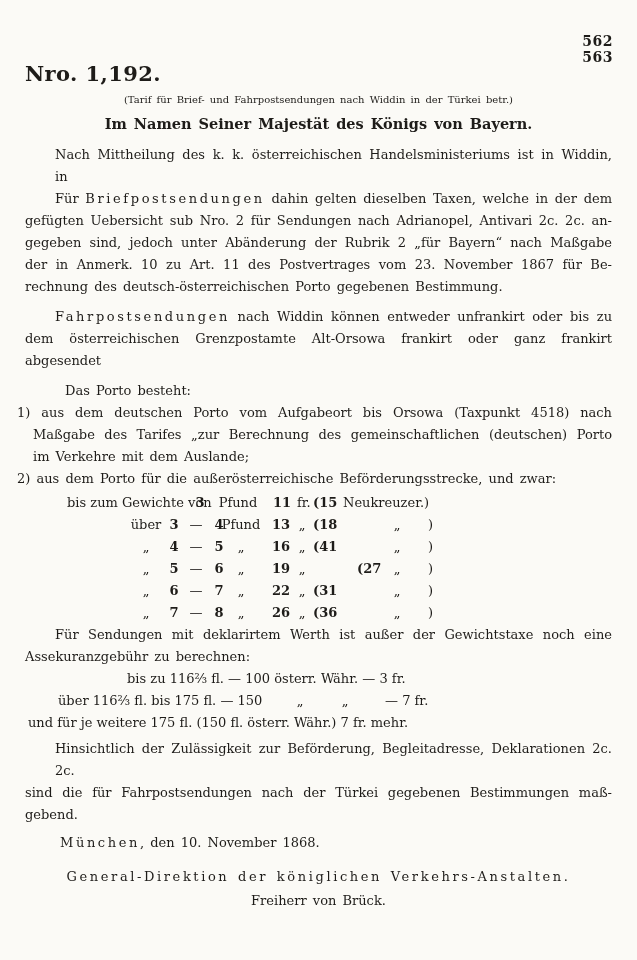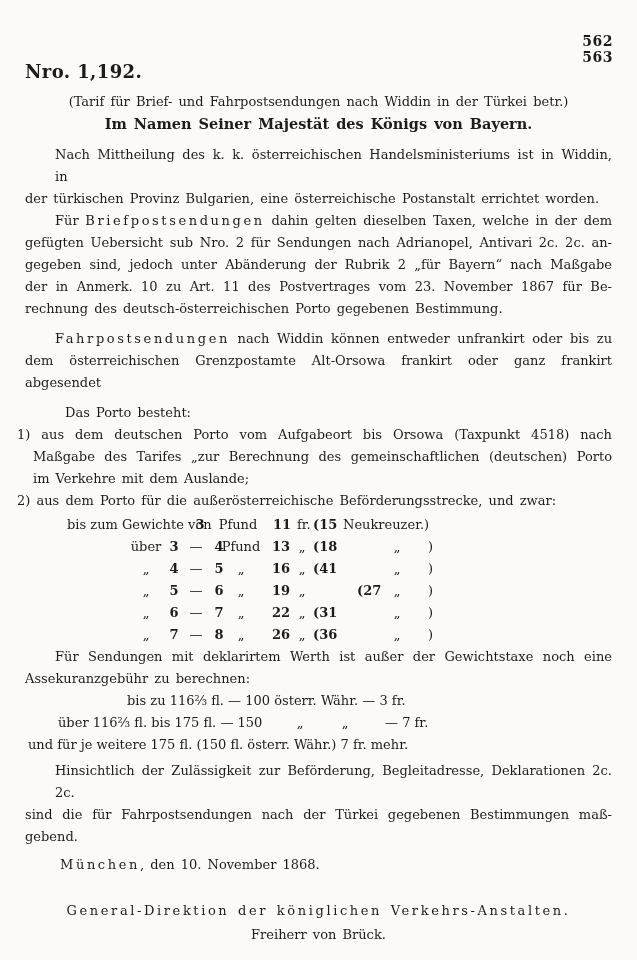--- a/index.html
+++ b/index.html
@@ -12,25 +12,25 @@
     font-size:13px;
     overflow:hidden;
   }
   .pagenums{
     position:absolute;top:33px;right:24px;
     text-align:right;font-weight:bold;font-size:14px;line-height:16px;
     letter-spacing:0.5px;
   }
   .docnum{
     position:absolute;top:61px;left:25px;
-    font-weight:bold;font-size:18px;letter-spacing:0.4px;
+    font-weight:bold;font-size:21px;letter-spacing:0.4px;
   }
   .subject{
     position:absolute;top:94px;left:0;width:100%;
-    text-align:center;font-size:13px;word-spacing:2px;
+    text-align:center;font-size:10px;word-spacing:2px;
   }
   .proclamation{
     position:absolute;top:115px;left:0;width:100%;
     text-align:center;font-weight:bold;font-size:14.5px;word-spacing:2px;
   }
   .bodyflow{
     position:absolute;top:144px;left:25px;width:587px;
   }
   .line{
     line-height:22px;min-height:22px;
@@ -52,21 +52,20 @@
   <div class="pagenums">
     <div>562</div>
     <div>563</div>
   </div>
   <div class="docnum">Nro. 1,192.</div>
   <div class="subject">(Tarif für Brief- und Fahrpostsendungen nach Widdin in der Türkei betr.)</div>
   <div class="proclamation">Im Namen Seiner Majestät des Königs von Bayern.</div>
   <div class="bodyflow">
       <div class="blk">
         <div class="line j" style="padding-left: 30px;"><span class="">Nach Mittheilung des k. k. österreichischen Handelsministeriums ist in Widdin, in</span></div>
-        <div class="line"><span class="">der türkischen Provinz Bulgarien, eine österreichische Postanstalt errichtet worden.</span></div>
       </div>
       <div class="blk">
         <div class="line j" style="padding-left: 30px;"><span class="">Für </span><span class="sp ">Briefpostsendungen</span><span class=""> dahin gelten dieselben Taxen, welche in der dem</span></div>
         <div class="line j"><span class="">gefügten Uebersicht sub Nro. 2 für Sendungen nach Adrianopel, Antivari 2c. 2c. an-</span></div>
         <div class="line j"><span class="">gegeben sind, jedoch unter Abänderung der Rubrik 2 „für Bayern“ nach Maßgabe</span></div>
         <div class="line j"><span class="">der in Anmerk. 10 zu Art. 11 des Postvertrages vom 23. November 1867 für Be-</span></div>
         <div class="line"><span class="">rechnung des deutsch-österreichischen Porto gegebenen Bestimmung.</span></div>
       </div>
       <div class="blk" style="margin-top: 8px;">
         <div class="line j" style="padding-left: 30px;"><span class="sp ">Fahrpostsendungen</span><span class=""> nach Widdin können entweder unfrankirt oder bis zu</span></div>
@@ -173,20 +172,20 @@
         </div>
       </div>
       <div class="blk" style="margin-top: 4px;">
         <div class="line j" style="padding-left: 30px;"><span class="">Hinsichtlich der Zulässigkeit zur Beförderung, Begleitadresse, Deklarationen 2c. 2c.</span></div>
         <div class="line j"><span class="">sind die für Fahrpostsendungen nach der Türkei gegebenen Bestimmungen maß-</span></div>
         <div class="line"><span class="">gebend.</span></div>
       </div>
       <div class="blk" style="margin-top: 6px;">
         <div class="line" style="padding-left: 35px;"><span class="sp ">München</span><span class="">, den 10. November 1868.</span></div>
       </div>
-      <div class="blk" style="margin-top: 24px;">
+      <div class="blk" style="margin-top: 12px;">
         <div class="line ctr"><span class="sp ">General-Direktion der königlichen Verkehrs-Anstalten.</span></div>
       </div>
       <div class="blk" style="margin-top: 2px;">
         <div class="line ctr"><span class="">Freiherr von Brück.</span></div>
       </div>
     </div>
 </div>
 
 </body></html>

